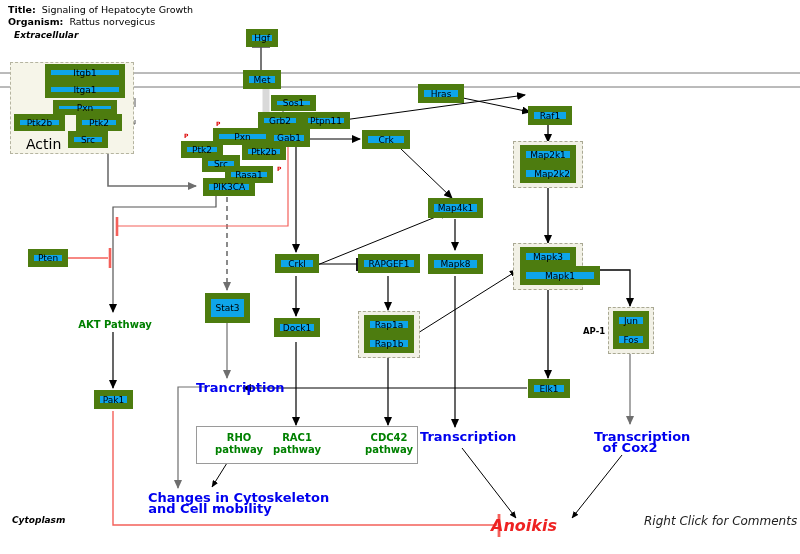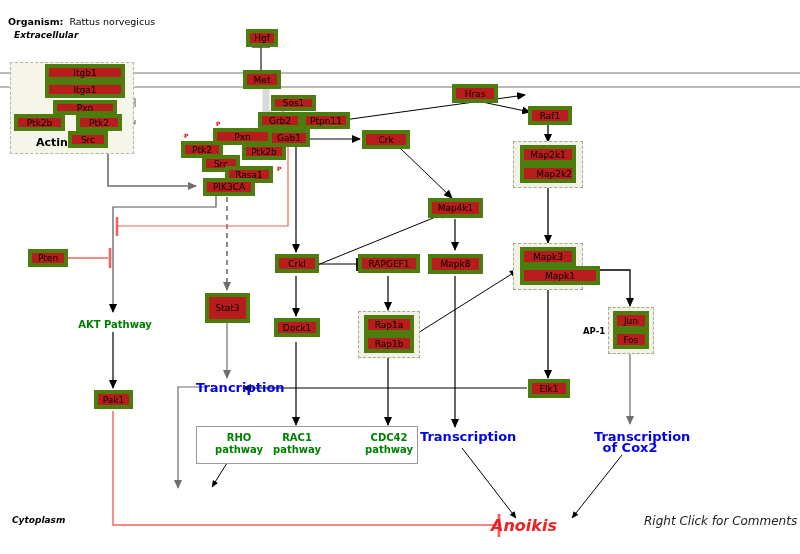--- a/index.html
+++ b/index.html
@@ -5,42 +5,46 @@
   html,body{margin:0;padding:0;background:#ffffff;}
   body{width:800px;height:554px;position:relative;overflow:hidden;
        font-family:"DejaVu Sans","Liberation Sans",sans-serif;color:#000;}
   #stage{position:absolute;left:0;top:0;width:800px;height:554px;}
   svg.layer{position:absolute;left:0;top:0;width:800px;height:554px;overflow:visible;}
   .hdr{position:absolute;font-size:9.5px;line-height:12px;white-space:nowrap;}
   .hdr b{font-weight:bold;}
   .compart{position:absolute;font-size:9px;font-weight:bold;font-style:italic;white-space:nowrap;}
 
   
-  .node{position:absolute;box-sizing:border-box;background:#b91c1c;
-        border:4px solid #4d7c0f;display:flex;align-items:center;justify-content:center;
+  .node{position:absolute;box-sizing:border-box;background:#0ea5e9;
+        border:6px solid #4d7c0f;display:flex;align-items:center;justify-content:center;
         font-size:9px;line-height:10px;color:#000;white-space:nowrap;}
   
   .complex{position:absolute;box-sizing:border-box;background:#f2f1e6;
            border:1px dashed #a9a893;}
   .actinbox{position:absolute;box-sizing:border-box;background:#f6f5e9;
             border:1px dashed #b5b4a0;}
   .pathbox{position:absolute;box-sizing:border-box;background:#ffffff;border:1px solid #9a9a9a;}
   .lbl{position:absolute;white-space:nowrap;font-size:9.5px;}
   .green{color:#008000;font-weight:bold;font-size:10px;text-align:center;line-height:12px;}
   .blue{color:#0000ee;font-weight:bold;font-size:13px;text-align:center;line-height:11px;}
   .red-it{color:#ee2222;font-weight:bold;font-style:italic;font-size:16px;}
   .pmark{position:absolute;color:#dd0000;font-size:6px;font-weight:bold;line-height:6px;}
   .apone{position:absolute;font-size:8.5px;font-weight:bold;white-space:nowrap;}
   .comments{position:absolute;font-style:italic;font-size:12px;color:#222;white-space:nowrap;}
 </style>
 </head>
 <body>
 
 <div id="stage">
 
+  <div class="hdr" style="left:8px;top:4px;">
+    <b>Title:</b>
+    &nbsp;<span>Signaling of Hepatocyte Growth</span>
+  </div>
   <div class="hdr" style="left:8px;top:16px;">
     <b>Organism:</b>
     &nbsp;<span>Rattus norvegicus</span>
   </div>
   <div class="compart" style="left:14px;top:30px;">Extracellular</div>
   <div class="compart" style="left:12px;top:515px;">Cytoplasm</div>
 
   <svg class="layer">
     <defs>
       <marker id="ah" markerWidth="9" markerHeight="8" refX="8" refY="4" orient="auto" markerUnits="userSpaceOnUse">
@@ -153,21 +157,21 @@
     <path d="M113,411 L113,525 L497,525" stroke="#f4605a" stroke-width="1.4" fill="none"></path>
     <line x1="499" y1="514" x2="499" y2="537" stroke="#f4605a" stroke-width="2.8"></line>
 
     
     <line x1="462" y1="448" x2="516" y2="518" stroke="#000" stroke-width="1" marker-end="url(#ahs)"></line>
     
     <line x1="622" y1="455" x2="572" y2="518" stroke="#000" stroke-width="1" marker-end="url(#ahs)"></line>
   </svg>
 
   <div class="actinbox" style="left:10px;top:62px;width:124px;height:92px;"></div>
-  <div class="lbl" style="left:36px;top:136px;font-weight:bold;font-size:11px;">Actin</div>
+  <div class="lbl" style="left:26px;top:136px;font-weight:normal;font-size:14px;">Actin</div>
 
   <div class="node" style="left:45px;top:64px;width:80px;height:17px;">
     <span>Itgb1</span>
     </div>
   <div class="node" style="left:45px;top:81px;width:80px;height:17px;">
     <span>Itga1</span>
     </div>
   <div class="node" style="left:53px;top:100px;width:64px;height:15px;">
     <span>Pxn</span>
     </div>
@@ -257,21 +261,21 @@
     <span>Rap1b</span>
     </div>
 
   <div class="node" style="left:428px;top:198px;width:55px;height:20px;">
     <span>Map4k1</span>
     </div>
   <div class="node" style="left:428px;top:254px;width:55px;height:20px;">
     <span>Mapk8</span>
     </div>
 
-  <div class="node" style="left:418px;top:84px;width:46px;height:19px;margin-left:34px;">
+  <div class="node" style="left:418px;top:84px;width:46px;height:19px;">
     <span>Hras</span>
     </div>
   <div class="node" style="left:528px;top:106px;width:44px;height:19px;">
     <span>Raf1</span>
     </div>
 
   <div class="complex" style="left:513px;top:141px;width:70px;height:47px;"></div>
   <div class="node" style="left:520px;top:145px;width:56px;height:19px;">
     <span>Map2k1</span>
     </div>
@@ -313,17 +317,21 @@
     <span>CDC42</span><br>
     <span>pathway</span>
   </div>
 
   <div class="lbl blue" style="left:196px;top:382px;width:60px;">Trancription</div>
   <div class="lbl blue" style="left:420px;top:431px;width:70px;">Transcription</div>
   <div class="lbl blue" style="left:594px;top:431px;width:72px;">
     <span>Transcription</span><br>
     <span>of Cox2</span>
   </div>
+  <div class="lbl blue" style="left:148px;top:492px;width:124px;">
+    <span>Changes in Cytoskeleton</span><br>
+    <span>and Cell mobility</span>
+  </div>
   <div class="lbl red-it" style="left:491px;top:516px;">Anoikis</div>
 
   <div class="comments" style="left:644px;top:514px;">Right Click for Comments</div>
 
 </div>
 
 </body></html>

